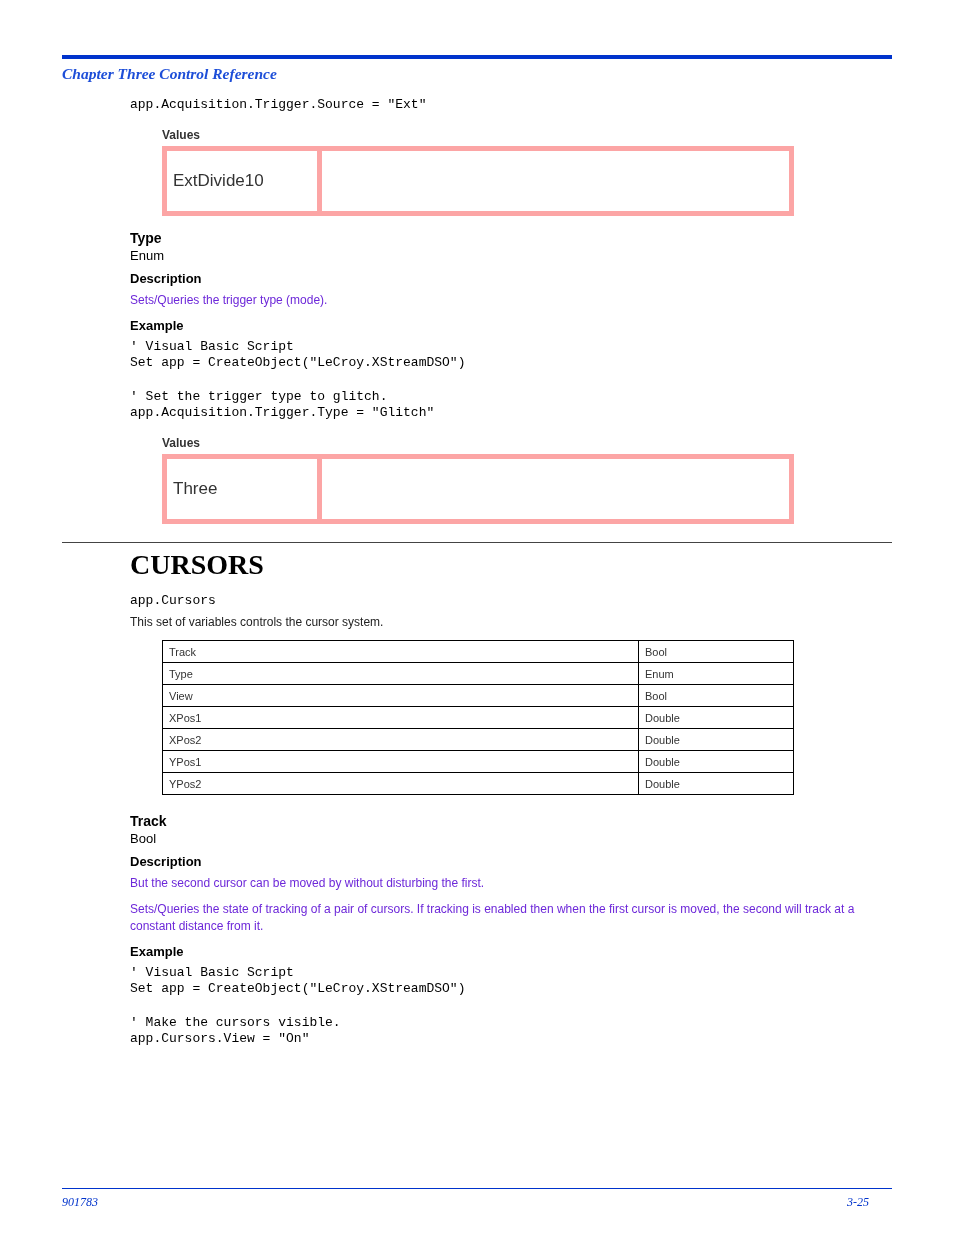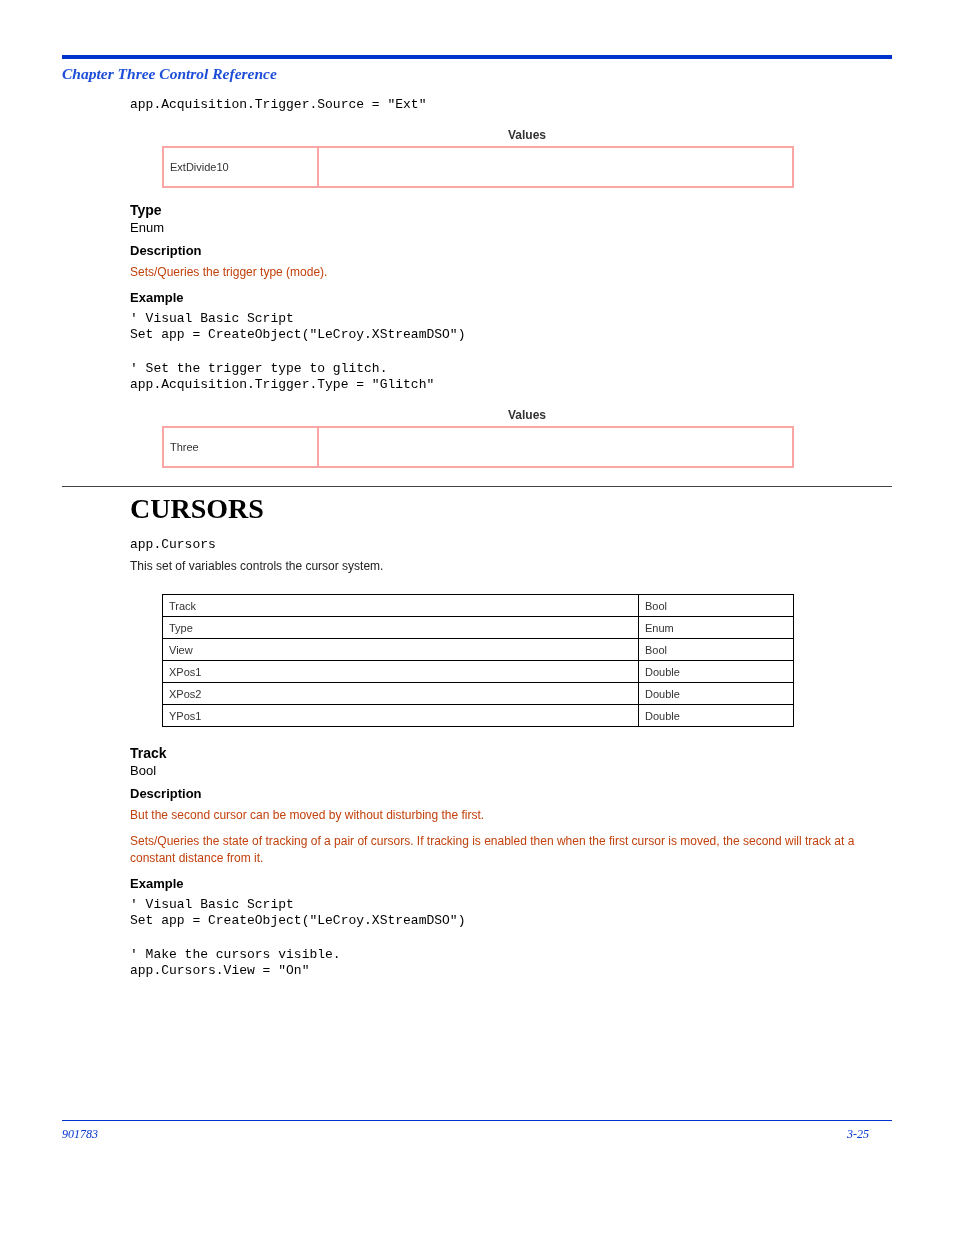--- a/index.html
+++ b/index.html
@@ -42,60 +42,59 @@
     line-height: 1.28;
   }
   .bold-label {
     font-weight: bold;
     color: #000;
     margin: 0 0 6px 68px;
     font-family: Arial, Helvetica, sans-serif;
     font-size: 13px;
   }
   .para {
-    color: #c2410c;
+    color: #6d28d9;
     margin: 0 0 10px 68px;
     font-size: 12px;
     line-height: 1.35;
   }
   .values-label {
     font-weight: bold;
     font-size: 12px;
     margin: 4px 0 4px 100px;
-    text-align: center;
   }
   table.vals {
     border-collapse: collapse;
     margin: 0 0 14px 100px;
     width: 632px;
     table-layout: fixed;
   }
   table.vals td, table.vals th {
-    border: 2px solid #fca5a5;
-    padding: 13px 6px;
-    font-size: 11px;
+    border: 5px solid #fca5a5;
+    padding: 20px 6px;
+    font-size: 17px;
     text-align: left;
     vertical-align: top;
     height: 22px;
   }
   table.vals .c1 { width: 155px; }
   .section-rule {
     height: 1px;
     background: #444;
     margin: 18px 0 6px 0;
   }
   .section-heading {
     font-family: "Times New Roman", Georgia, serif;
     font-weight: bold;
     font-size: 28px;
     margin: 6px 0 12px 68px;
     color: #000;
   }
   .section-desc {
-    margin: 0 0 20px 68px;
+    margin: 0 0 10px 68px;
     font-size: 12px;
     color: #222;
     line-height: 1.35;
   }
   table.members {
     border-collapse: collapse;
     margin: 0 0 18px 100px;
     width: 632px;
     table-layout: fixed;
   }
@@ -186,20 +185,24 @@
           <tr>
             <td>XPos1</td>
             <td class="m2">Double</td>
           </tr>
           <tr>
             <td>XPos2</td>
             <td class="m2">Double</td>
           </tr>
           <tr>
             <td>YPos1</td>
+            <td class="m2">Double</td>
+          </tr>
+          <tr>
+            <td>YPos2</td>
             <td class="m2">Double</td>
           </tr>
         </tbody>
     </table>
 
     <div class="bold-label" style="font-size:14px;">Track</div>
     <div class="bold-label" style="font-weight:normal; margin-top:-4px;">Bool</div>
     <div class="bold-label" style="margin-top:8px;">Description</div>
     <div class="para">But the second cursor can be moved by without disturbing the first.</div>
     <div class="para">Sets/Queries the state of tracking of a pair of cursors. If tracking is enabled then when the first cursor is moved, the second will track at a constant distance from it.</div>

